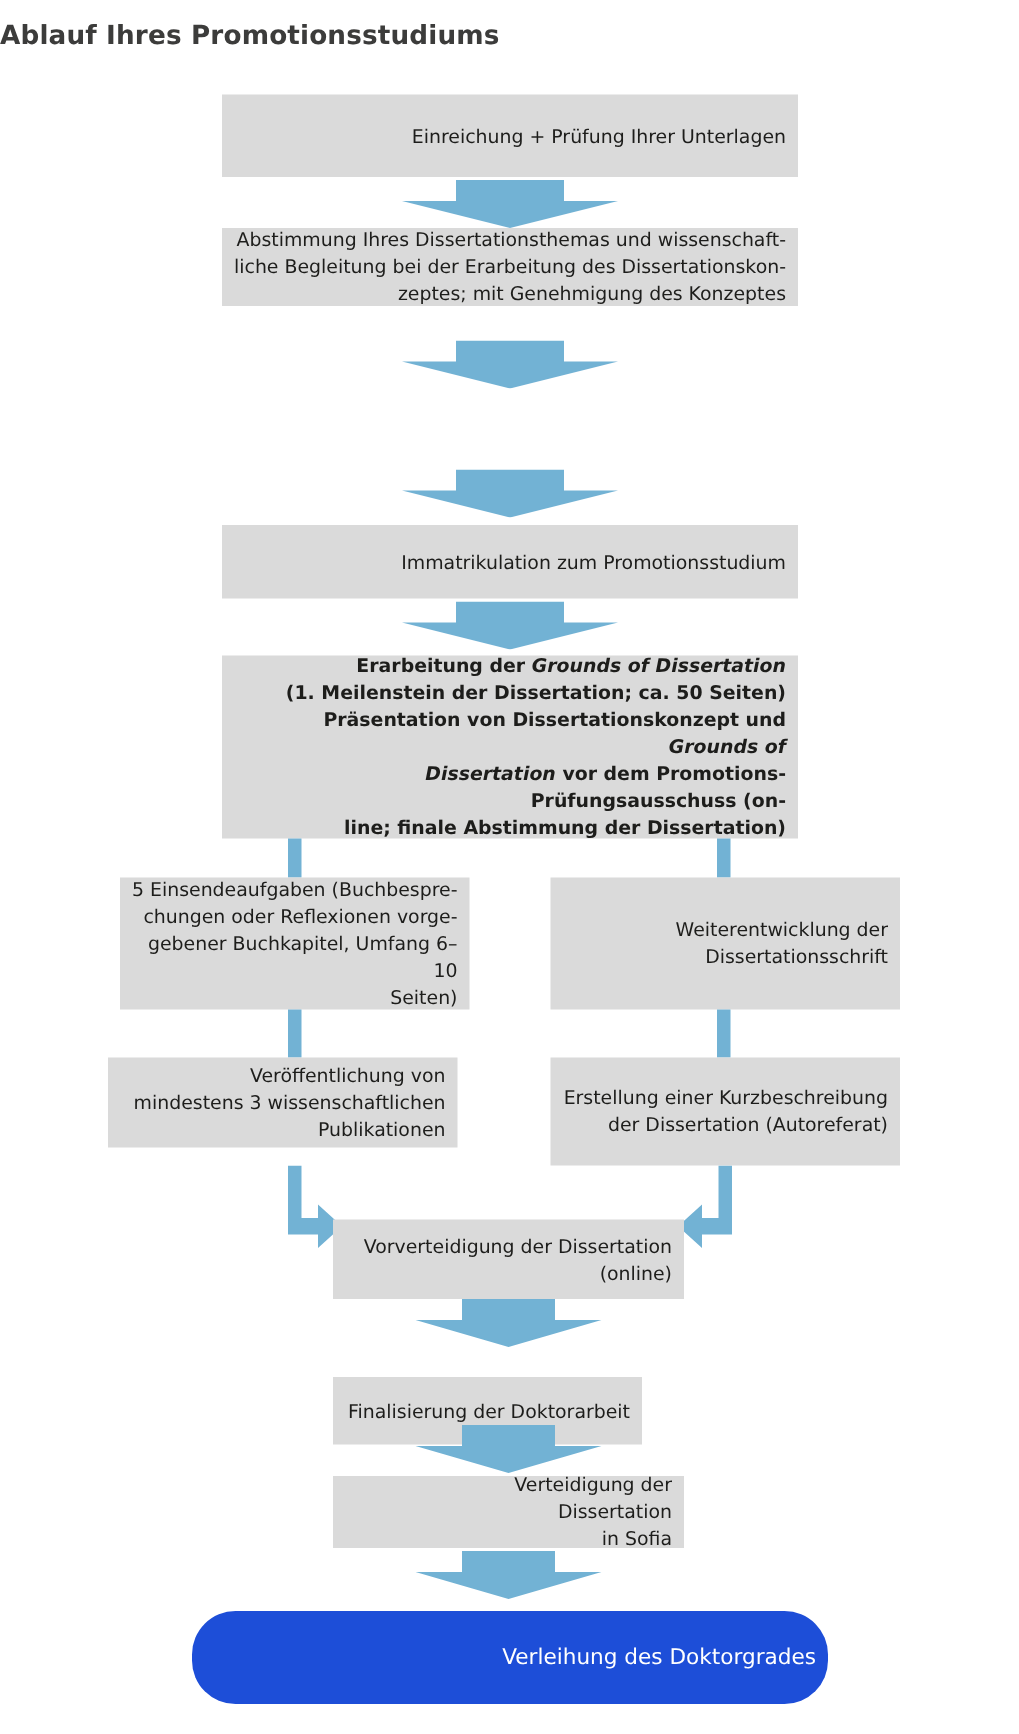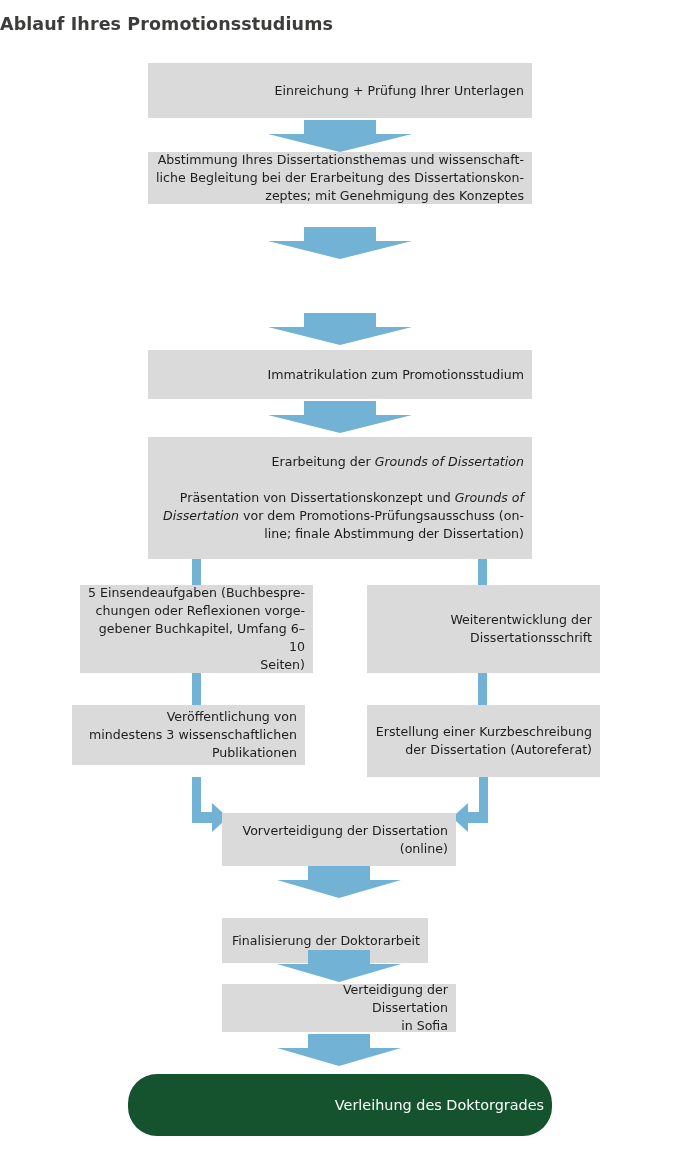--- a/index.html
+++ b/index.html
@@ -42,21 +42,21 @@
     align-items: center;
     justify-content: center;
     text-align: right;
     font-size: 12.6px;
     line-height: 1.42;
     box-sizing: border-box;
     padding: 4px 8px;
   }
 
   .node.final {
-    background: #14532d;
+    background: #1d4ed8;
     color: #ffffff;
     font-size: 14.4px;
     border-radius: 29px;
   }
 
   .node .txt { display: block; width: 100%; }
   .node .txt i { font-style: italic; }
 
   
   .bar {
@@ -101,24 +101,24 @@
   </svg>
 
   <div class="node" style="left:148px; top:350px; width:384px; height:49px;">
     <span class="txt">Immatrikulation zum Promotionsstudium</span>
   </div>
 
   <svg class="arrowsvg" style="left:268px; top:401px; width:144px; height:32px;" viewBox="0 0 144 32">
     <polygon points="36,0 108,0 108,14 144,14 72,32 0,14 36,14"></polygon>
   </svg>
 
-  <div class="node" style="left:148px; top:437px; width:384px; height:122px;">
+  <div class="node" style="left:148px; top:437px; width:384px; height:122px;font-weight:bold;">
     <span class="txt">
       <span>Erarbeitung der </span><i>Grounds of Dissertation</i><br>
-      <br>
+      <span>(1. Meilenstein der Dissertation; ca. 50 Seiten)</span><br>
       <span>Präsentation von Dissertationskonzept und </span><i>Grounds of</i><br>
       <i>Dissertation</i><span> vor dem Promotions-Prüfungsausschuss (on-</span><br>
       <span>line; finale Abstimmung der Dissertation)</span>
     </span>
   </div>
 
   <div class="bar" style="left:192px; top:559px; width:9px; height:26px;"></div>
   <div class="bar" style="left:478px; top:559px; width:9px; height:26px;"></div>
 
   <div class="node" style="left:80px; top:585px; width:233px; height:88px;">

